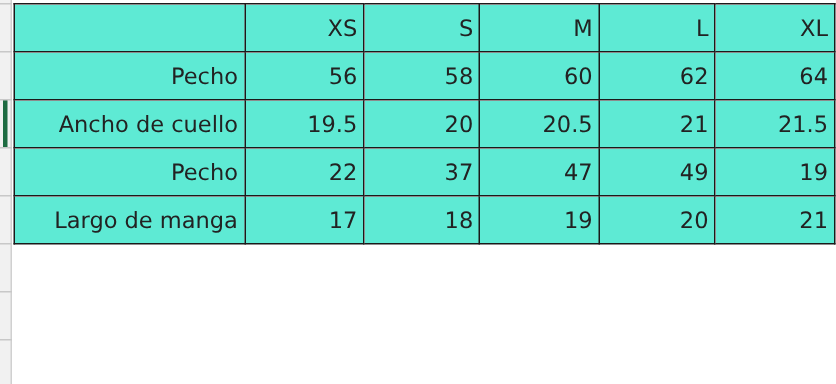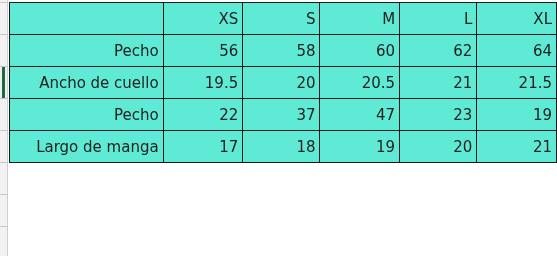--- a/index.html
+++ b/index.html
@@ -131,21 +131,21 @@
           <td class="col-size value-cell">20</td>
           <td class="col-size value-cell">20.5</td>
           <td class="col-size value-cell">21</td>
           <td class="col-size value-cell">21.5</td>
         </tr>
         <tr>
           <td class="col-label label-cell">Pecho</td>
           <td class="col-size value-cell">22</td>
           <td class="col-size value-cell">37</td>
           <td class="col-size value-cell">47</td>
-          <td class="col-size value-cell">23</td>
+          <td class="col-size value-cell">49</td>
           <td class="col-size value-cell">19</td>
         </tr>
         <tr>
           <td class="col-label label-cell">Largo de manga</td>
           <td class="col-size value-cell">17</td>
           <td class="col-size value-cell">18</td>
           <td class="col-size value-cell">19</td>
           <td class="col-size value-cell">20</td>
           <td class="col-size value-cell">21</td>
         </tr>

